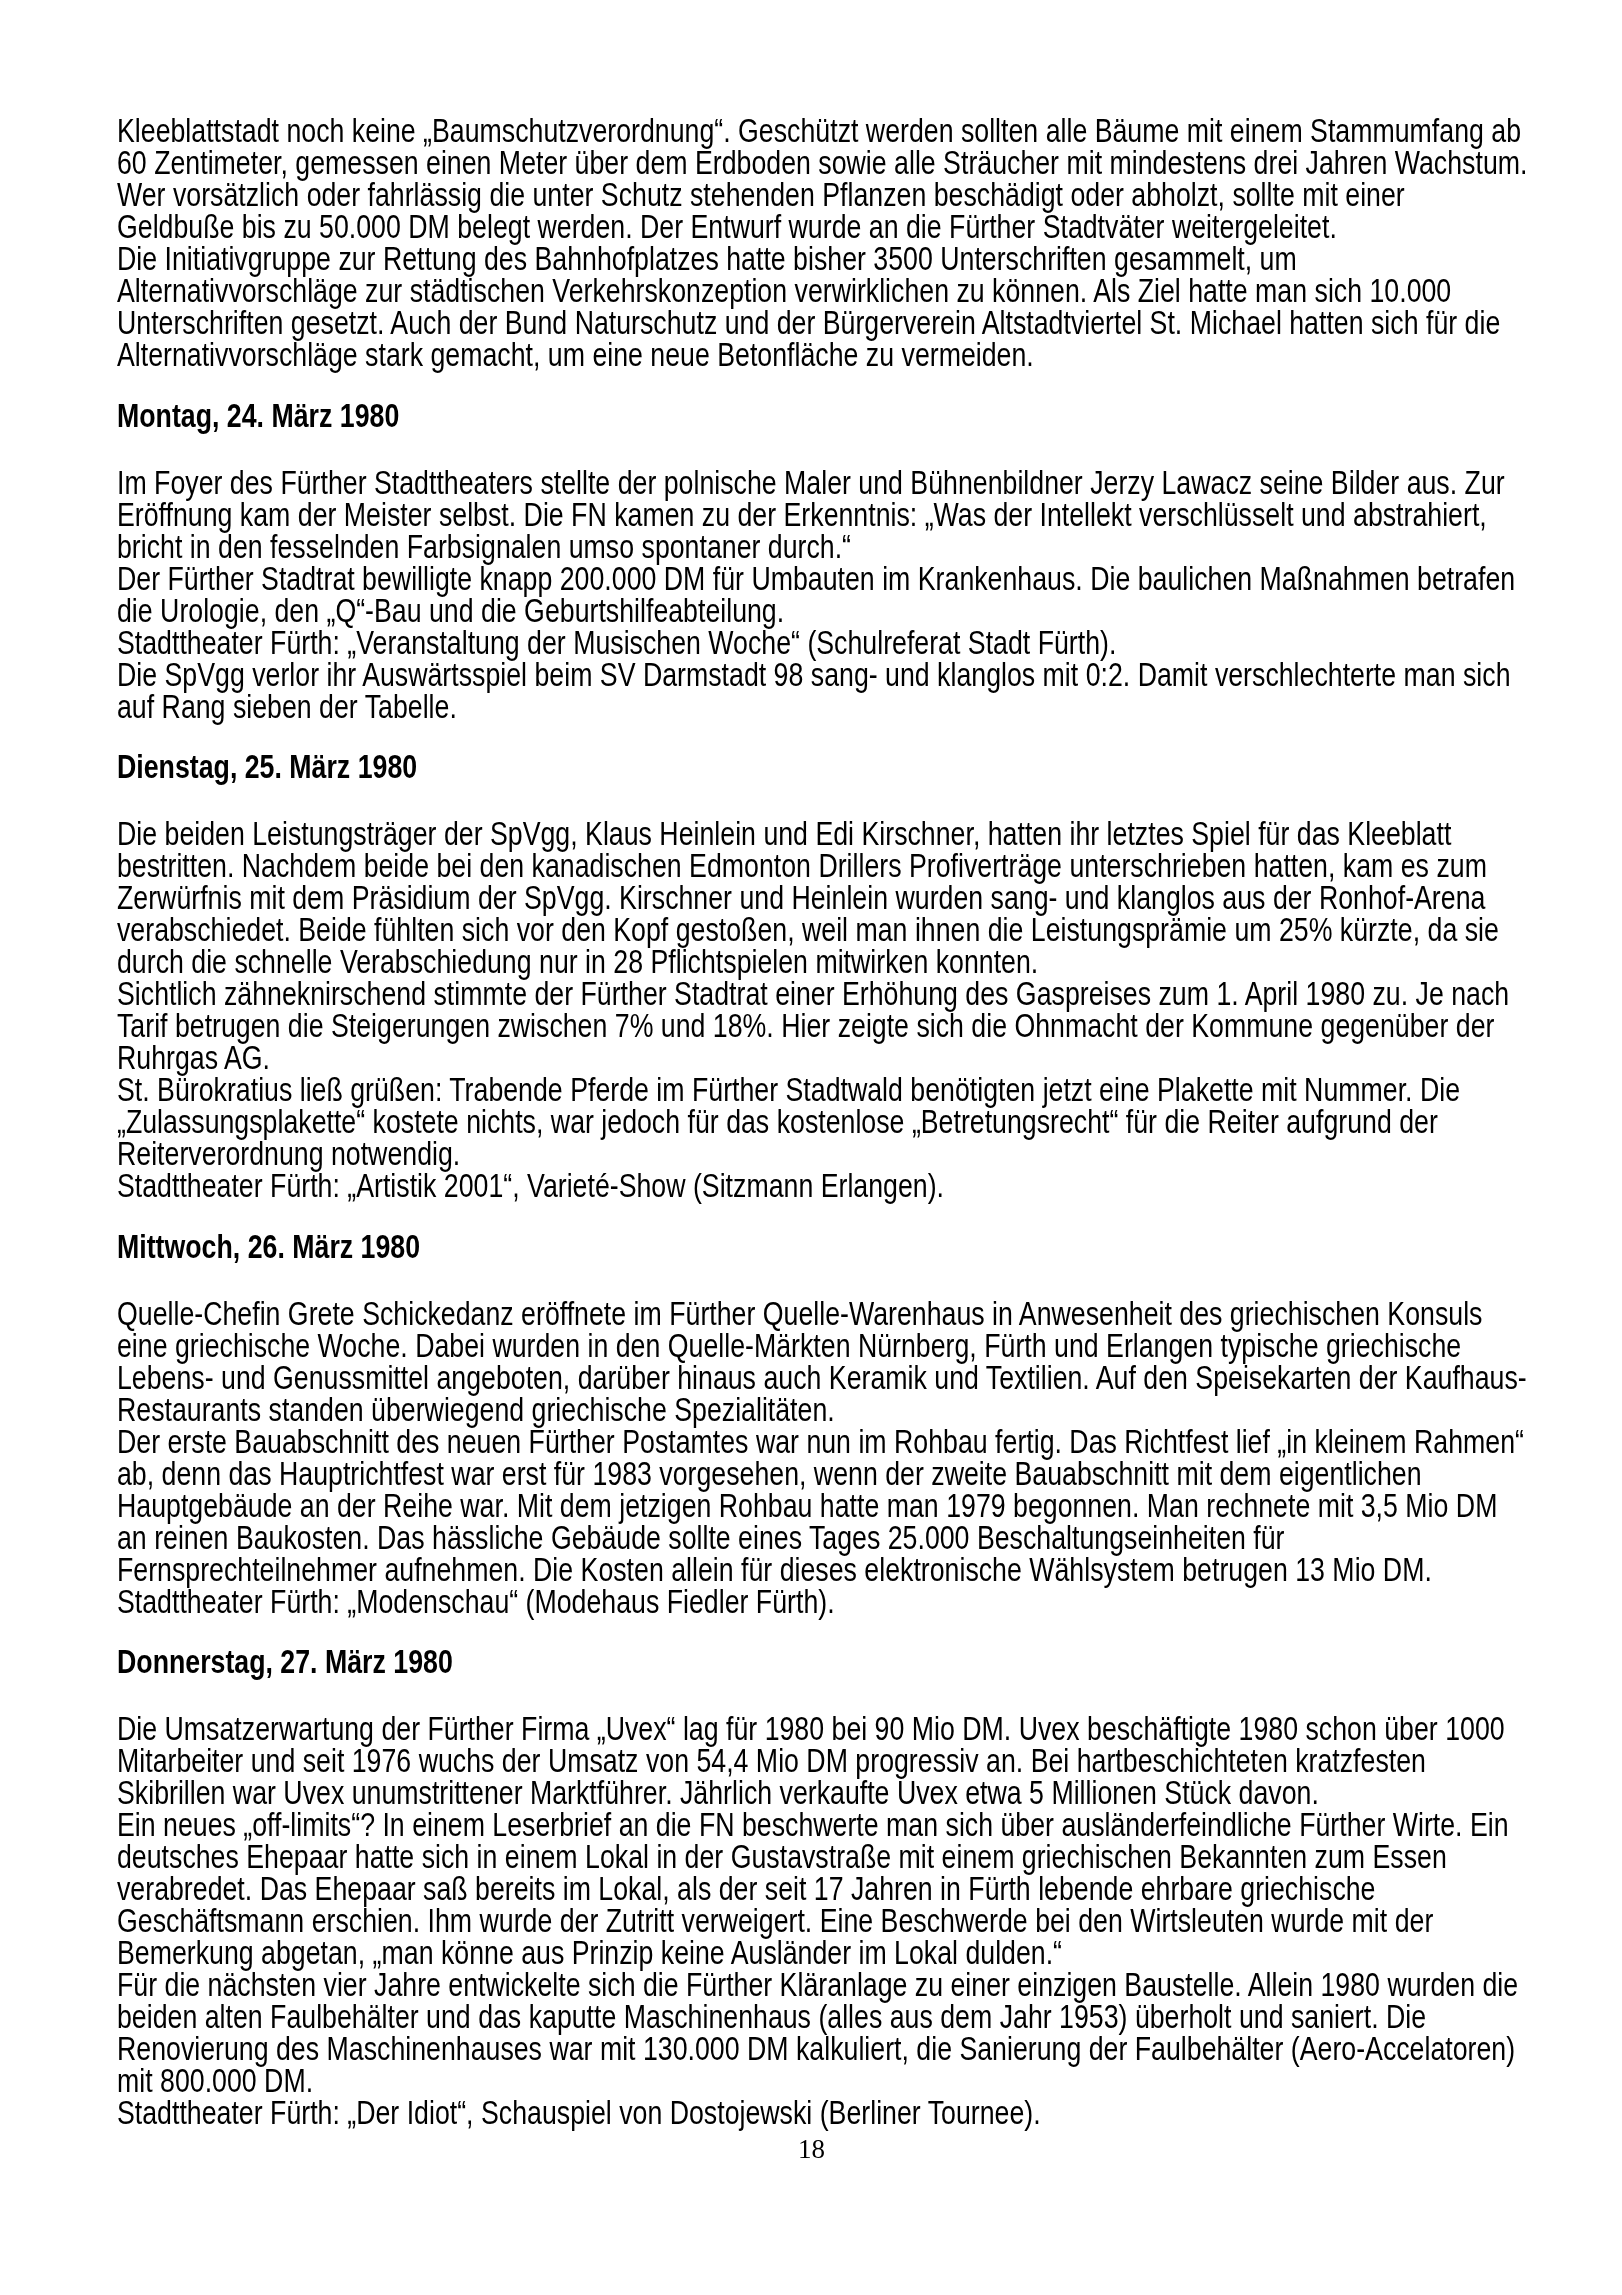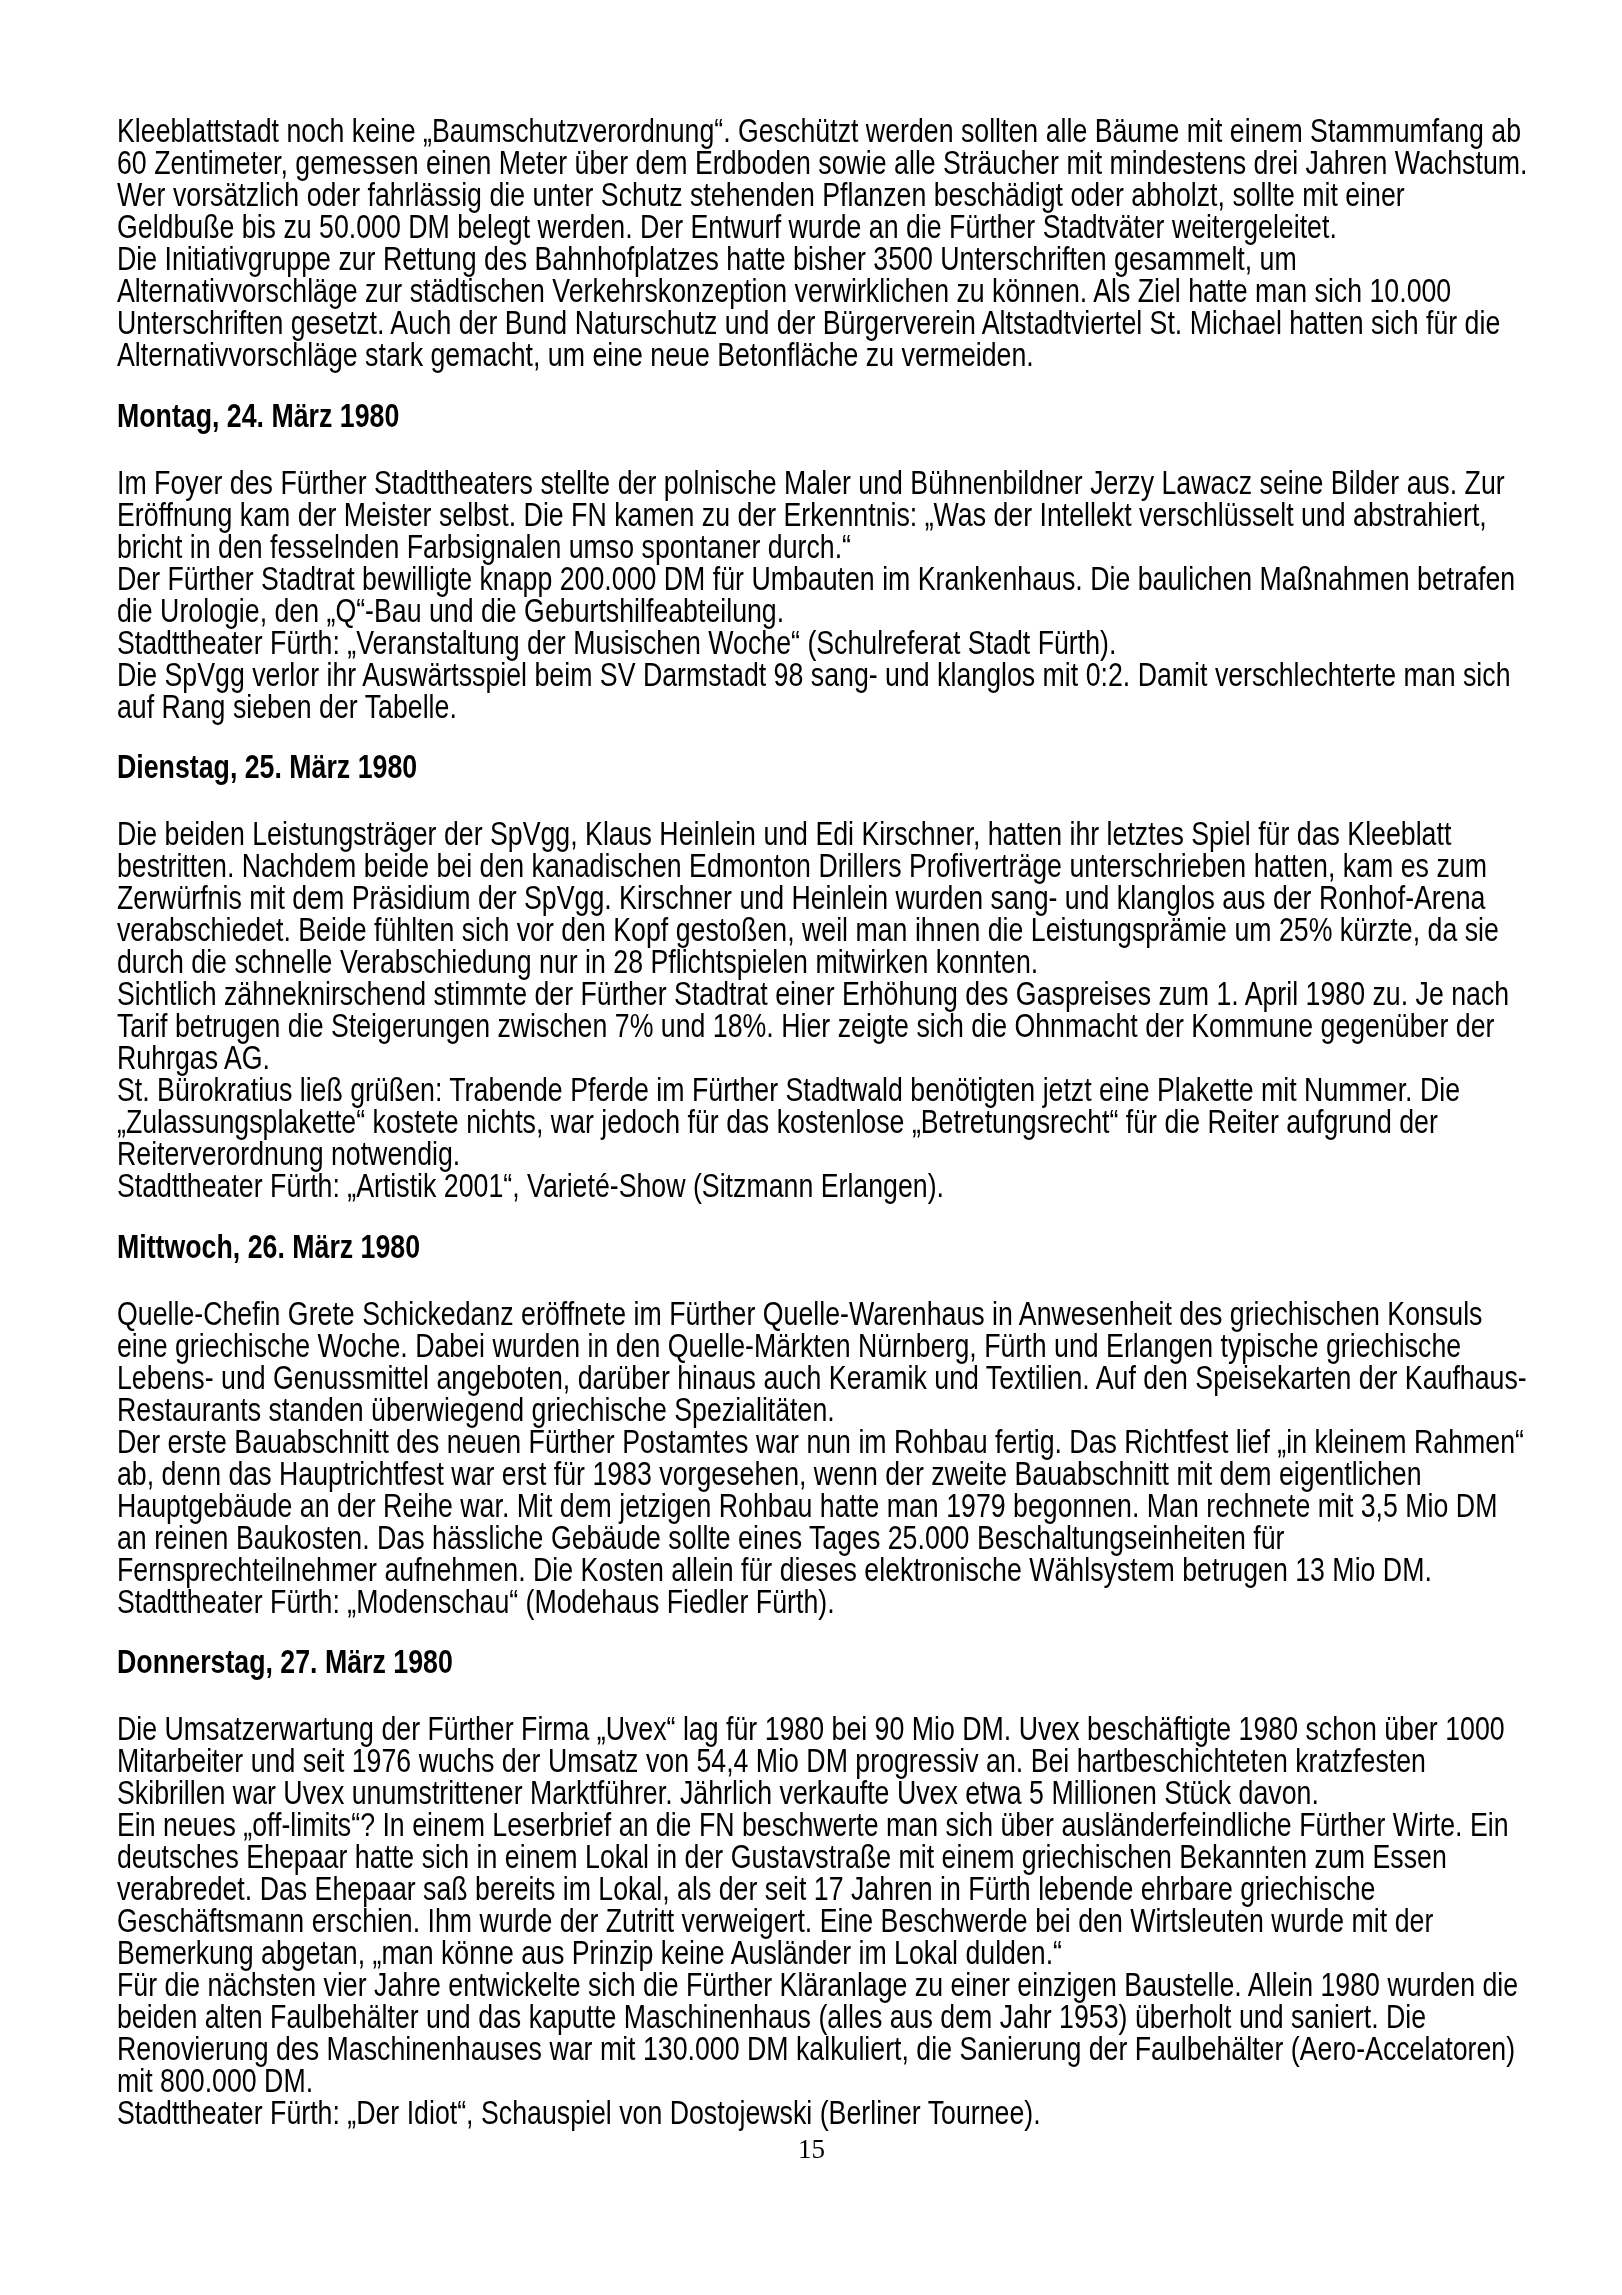--- a/index.html
+++ b/index.html
@@ -77,16 +77,16 @@
     <p class="entry">Stadttheater Fürth: „Modenschau“ (Modehaus Fiedler Fürth).</p>
 
     <h2 class="day-heading">Donnerstag, 27. März 1980</h2>
     <p class="entry">Die Umsatzerwartung der Fürther Firma „Uvex“ lag für 1980 bei 90 Mio DM. Uvex beschäftigte 1980 schon über 1000 Mitarbeiter und seit 1976 wuchs der Umsatz von 54,4 Mio DM progressiv an. Bei hartbeschichteten kratzfesten Skibrillen war Uvex unumstrittener Marktführer. Jährlich verkaufte Uvex etwa 5 Millionen Stück davon.</p>
     <p class="entry">Ein neues „off-limits“? In einem Leserbrief an die FN beschwerte man sich über ausländerfeindliche Fürther Wirte. Ein deutsches Ehepaar hatte sich in einem Lokal in der Gustavstraße mit einem griechischen Bekannten zum Essen verabredet. Das Ehepaar saß bereits im Lokal, als der seit 17 Jahren in Fürth lebende ehrbare griechische Geschäftsmann erschien. Ihm wurde der Zutritt verweigert. Eine Beschwerde bei den Wirtsleuten wurde mit der Bemerkung abgetan, „man könne aus Prinzip keine Ausländer im Lokal dulden.“</p>
     <p class="entry">Für die nächsten vier Jahre entwickelte sich die Fürther Kläranlage zu einer einzigen Baustelle. Allein 1980 wurden die beiden alten Faulbehälter und das kaputte Maschinenhaus (alles aus dem Jahr 1953) überholt und saniert. Die Renovierung des Maschinenhauses war mit 130.000 DM kalkuliert, die Sanierung der Faulbehälter (Aero-Accelatoren) mit 800.000 DM.</p>
     <p class="entry">Stadttheater Fürth: „Der Idiot“, Schauspiel von Dostojewski (Berliner Tournee).</p>
 
   </div>
 
-  <div class="page-number">15</div>
+  <div class="page-number">18</div>
 
 </div>
 
 
 </body></html>

